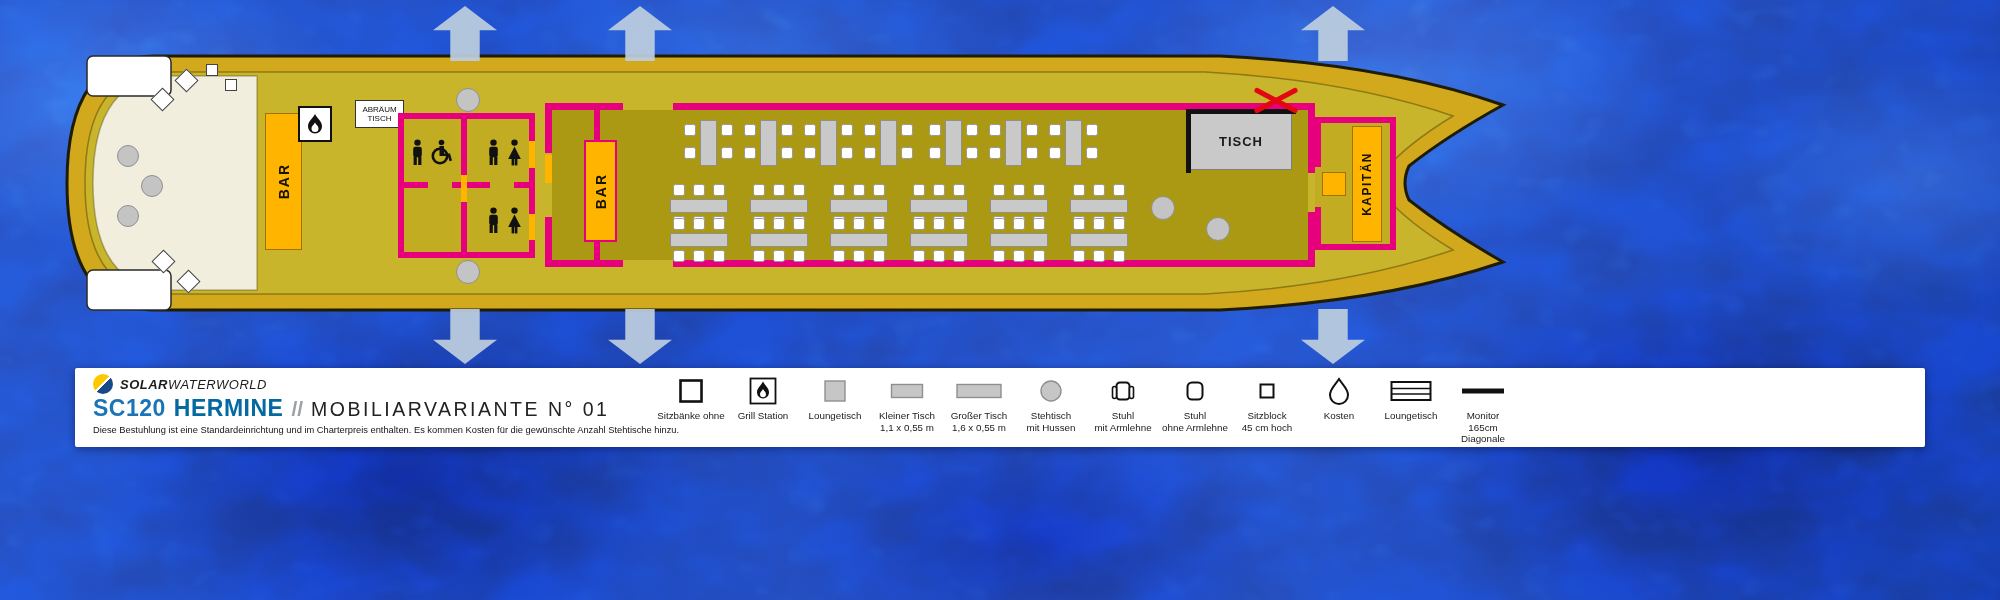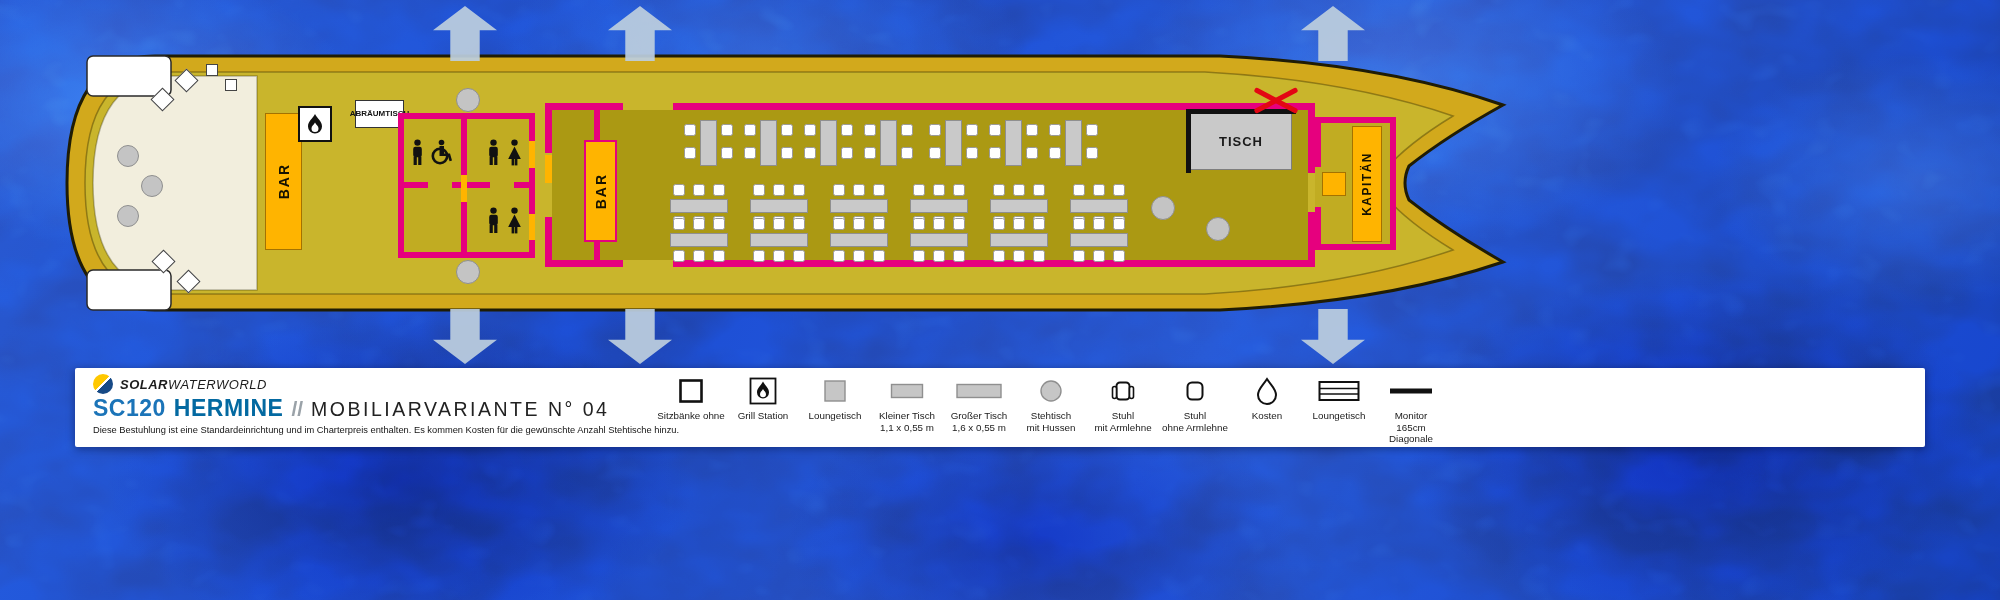--- a/index.html
+++ b/index.html
@@ -25,21 +25,21 @@
   .wall{position:absolute;background:#E6007E}
   .door{position:absolute;background:#FFB400}
   .floor{position:absolute}
   .bar{position:absolute;background:#FFB400;border:1px solid rgba(90,60,0,.55);display:flex;align-items:center;justify-content:center}
   .bar-mid{border:2px solid #E6007E}
   .vtext{writing-mode:vertical-rl;transform:rotate(180deg);font-weight:700;font-size:14px;letter-spacing:2px;color:#151200}
   .cap-strip{position:absolute;background:#FFB400;border:1px solid rgba(90,60,0,.55);display:flex;align-items:center;justify-content:center}
   .cap-text{font-size:12px;letter-spacing:1.5px}
   .cseat{position:absolute;background:#FFB400;border:1px solid rgba(90,60,0,.55)}
   .grill{position:absolute;background:#fff;border:2px solid #111;display:flex;align-items:center;justify-content:center}
-  .abraeum{position:absolute;background:#fff;border:1px solid #333;display:flex;flex-direction:row;align-items:center;justify-content:center;font-size:8px;font-weight:700;line-height:1.15;color:#111;text-align:center}
+  .abraeum{position:absolute;background:#fff;border:1px solid #333;display:flex;flex-direction:column;align-items:center;justify-content:center;font-size:8px;font-weight:400;line-height:1.15;color:#111;text-align:center}
   .buffet{position:absolute;left:1190px;top:112px;width:102px;height:58px;background:#c9c9c9;border:1px solid #7e7e7e;display:flex;align-items:center;justify-content:center;font-weight:700;font-size:13px;letter-spacing:1px;color:#1a1a1a}
   .mline{position:absolute;background:#111}
   .red-x{position:absolute;width:44px;height:32px}
   .xbar{position:absolute;left:-2px;top:13px;width:48px;height:5px;background:#e30613;border-radius:2px}
   .xb1{transform:rotate(28deg)}.xb2{transform:rotate(-28deg)}
   .wc-icons{position:absolute;display:flex;gap:5px;align-items:flex-end}
 
   
   .ftable{position:absolute;background:#c9c9c9;border:1px solid #8f8f8f}
   .fchair{position:absolute;background:#fff;border:1px solid #9a9a9a;border-radius:2.5px}
@@ -355,21 +355,21 @@
   <footer class="legend-bar">
     <div class="brand-block">
       <div class="brand-row">
         <span class="logo"></span>
         <span class="brand-name"><b>SOLAR</b><span>WATERWORLD</span></span>
       </div>
       <div class="title-row">
         <span class="t-model">SC120</span>
         <span class="t-name">HERMINE</span>
         <span class="t-sep">//</span>
-        <span class="t-variant">MOBILIARVARIANTE N° 04</span>
+        <span class="t-variant">MOBILIARVARIANTE N° 01</span>
       </div>
       <div class="subtitle">Diese Bestuhlung ist eine Standardeinrichtung und im Charterpreis enthalten. Es kommen Kosten für die gewünschte Anzahl Stehtische hinzu.</div>
     </div>
     <div class="legend-items" id="legend-items">
         <div class="legend-item">
           <div class="licon">
             <svg width="26" height="26" viewBox="0 0 26 26">
               <rect x="2.5" y="2.5" width="21" height="21" fill="#fff" stroke="#111" stroke-width="2.6"></rect>
             </svg>
           </div>
@@ -430,20 +430,28 @@
         <div class="legend-item">
           <div class="licon">
             <svg width="26" height="26" viewBox="0 0 26 26">
               <rect x="5.5" y="4.5" width="15" height="17" rx="4.5" fill="#fff" stroke="#111" stroke-width="2"></rect>
             </svg>
           </div>
           <div class="llabel">Stuhl<br>ohne Armlehne</div>
         </div>
         <div class="legend-item">
           <div class="licon">
+            <svg width="22" height="22" viewBox="0 0 22 22">
+              <rect x="4.5" y="4.5" width="13" height="13" fill="#fff" stroke="#111" stroke-width="2"></rect>
+            </svg>
+          </div>
+          <div class="llabel">Sitzblock<br>45 cm hoch</div>
+        </div>
+        <div class="legend-item">
+          <div class="licon">
             <svg width="24" height="28" viewBox="0 0 24 28">
               <path d="M12 2 C16.5 9 21 12 21 18 A9 9 0 0 1 3 18 C3 12 7.5 9 12 2 Z" fill="#fff" stroke="#111" stroke-width="2"></path>
             </svg>
           </div>
           <div class="llabel">Kosten</div>
         </div>
         <div class="legend-item">
           <div class="licon">
             <svg width="42" height="22" viewBox="0 0 42 22">
               <rect x="1.5" y="2" width="39" height="18" fill="#fff" stroke="#111" stroke-width="2"></rect>

